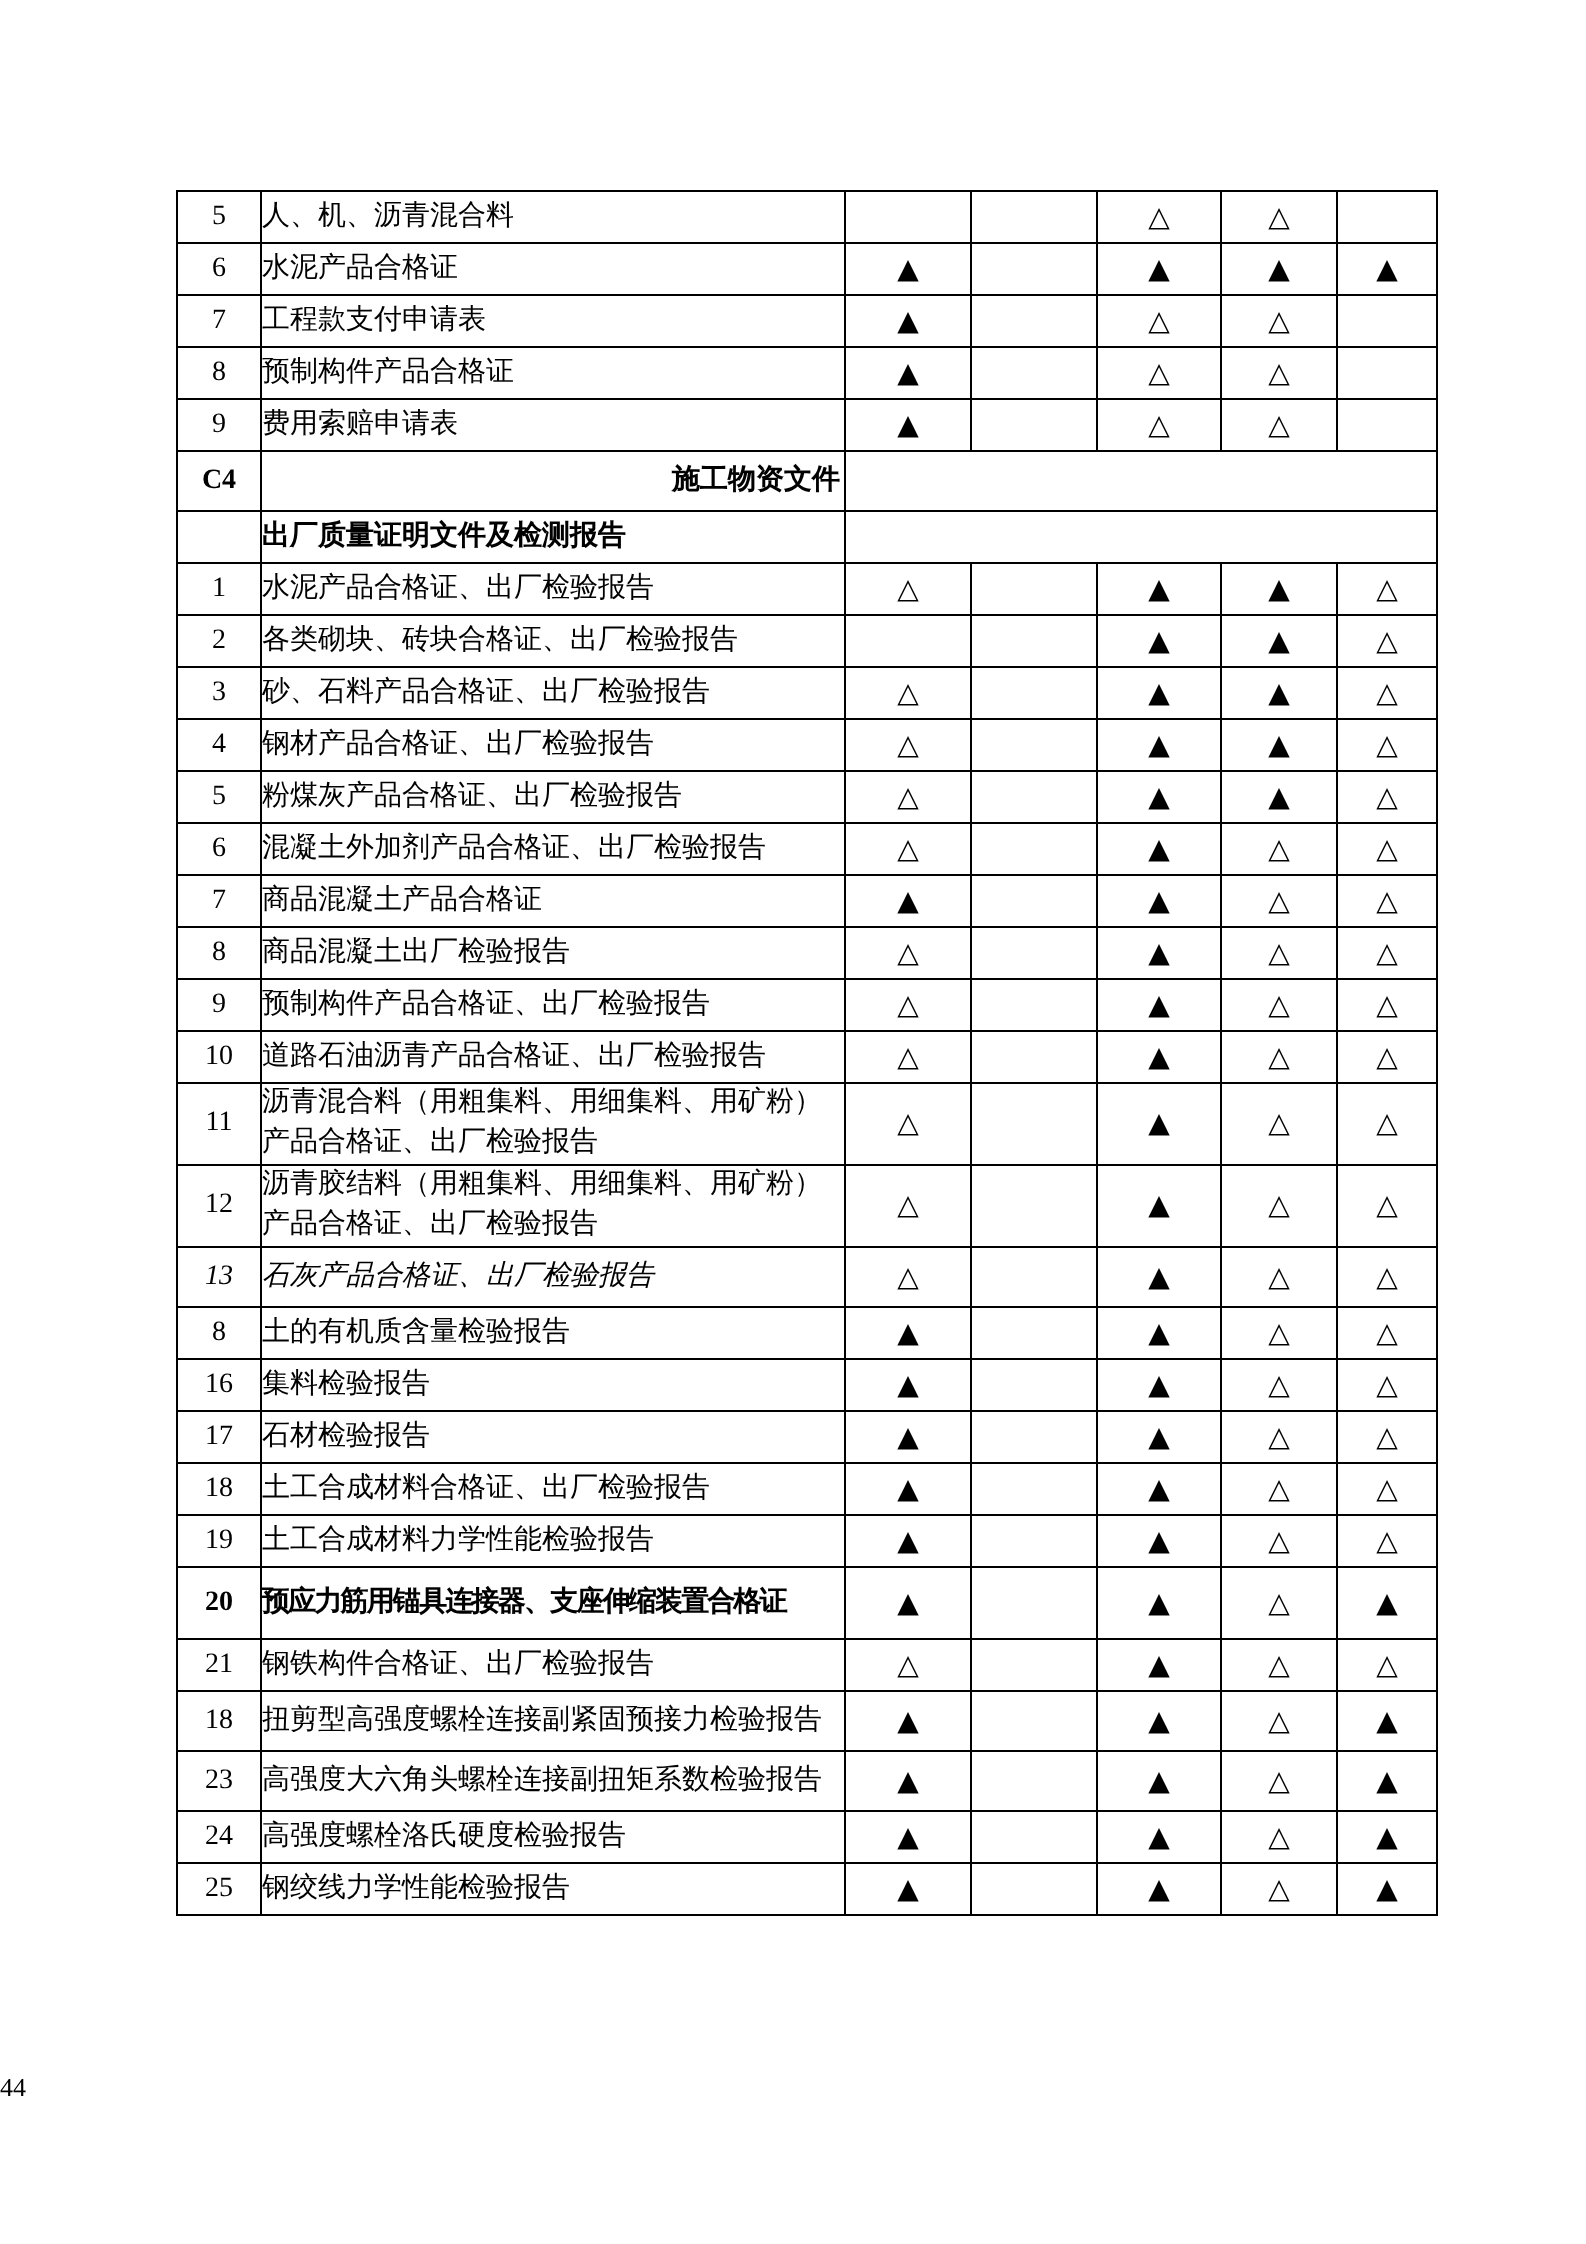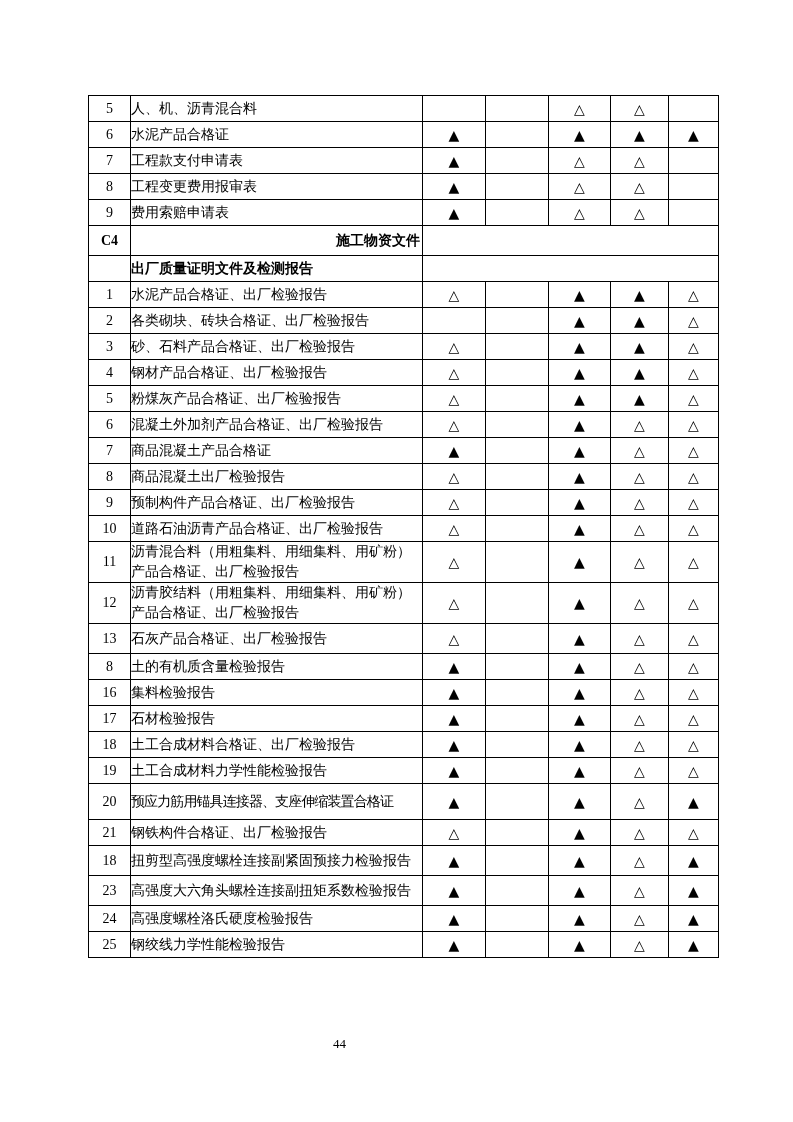--- a/index.html
+++ b/index.html
@@ -60,21 +60,21 @@
     text-align: center;
     font-size: 13px;
     font-family: "DejaVu Sans", "Liberation Sans", sans-serif;
   }
   td.merged { }
   .page-number {
     position: absolute;
     left: 0;
     top: 1036px;
     width: 679px;
-    text-align: center;
+    text-align: left;
     font-size: 13px;
     font-family: "Liberation Serif", "DejaVu Serif", serif;
   }
 </style>
 </head>
 <body>
 
 <div class="page">
   <table class="doc-table">
     <colgroup>
@@ -109,21 +109,21 @@
           <td class="num">7</td>
           <td class="label">工程款支付申请表</td>
           <td class="mark">▲</td>
           <td class="mark"></td>
           <td class="mark">△</td>
           <td class="mark">△</td>
           <td class="mark"></td>
         </tr>
         <tr>
           <td class="num">8</td>
-          <td class="label">工程变更费用报审表</td>
+          <td class="label">预制构件产品合格证</td>
           <td class="mark">▲</td>
           <td class="mark"></td>
           <td class="mark">△</td>
           <td class="mark">△</td>
           <td class="mark"></td>
         </tr>
         <tr>
           <td class="num">9</td>
           <td class="label">费用索赔申请表</td>
           <td class="mark">▲</td>
@@ -243,21 +243,21 @@
         </tr>
         <tr>
           <td class="num">12</td>
           <td class="label">沥青胶结料（用粗集料、用细集料、用矿粉）产品合格证、出厂检验报告</td>
           <td class="mark">△</td>
           <td class="mark"></td>
           <td class="mark">▲</td>
           <td class="mark">△</td>
           <td class="mark">△</td>
         </tr>
-        <tr style="height: 30px;">
+        <tr style="height: 30px; font-style: italic;">
           <td class="num">13</td>
           <td class="label">石灰产品合格证、出厂检验报告</td>
           <td class="mark">△</td>
           <td class="mark"></td>
           <td class="mark">▲</td>
           <td class="mark">△</td>
           <td class="mark">△</td>
         </tr>
         <tr>
           <td class="num">8</td>
@@ -297,21 +297,21 @@
         </tr>
         <tr>
           <td class="num">19</td>
           <td class="label">土工合成材料力学性能检验报告</td>
           <td class="mark">▲</td>
           <td class="mark"></td>
           <td class="mark">▲</td>
           <td class="mark">△</td>
           <td class="mark">△</td>
         </tr>
-        <tr style="height: 36px;">
+        <tr style="height: 36px; font-weight: bold;">
           <td class="num">20</td>
           <td class="label condensed">预应力筋用锚具连接器、支座伸缩装置合格证</td>
           <td class="mark">▲</td>
           <td class="mark"></td>
           <td class="mark">▲</td>
           <td class="mark">△</td>
           <td class="mark">▲</td>
         </tr>
         <tr>
           <td class="num">21</td>

